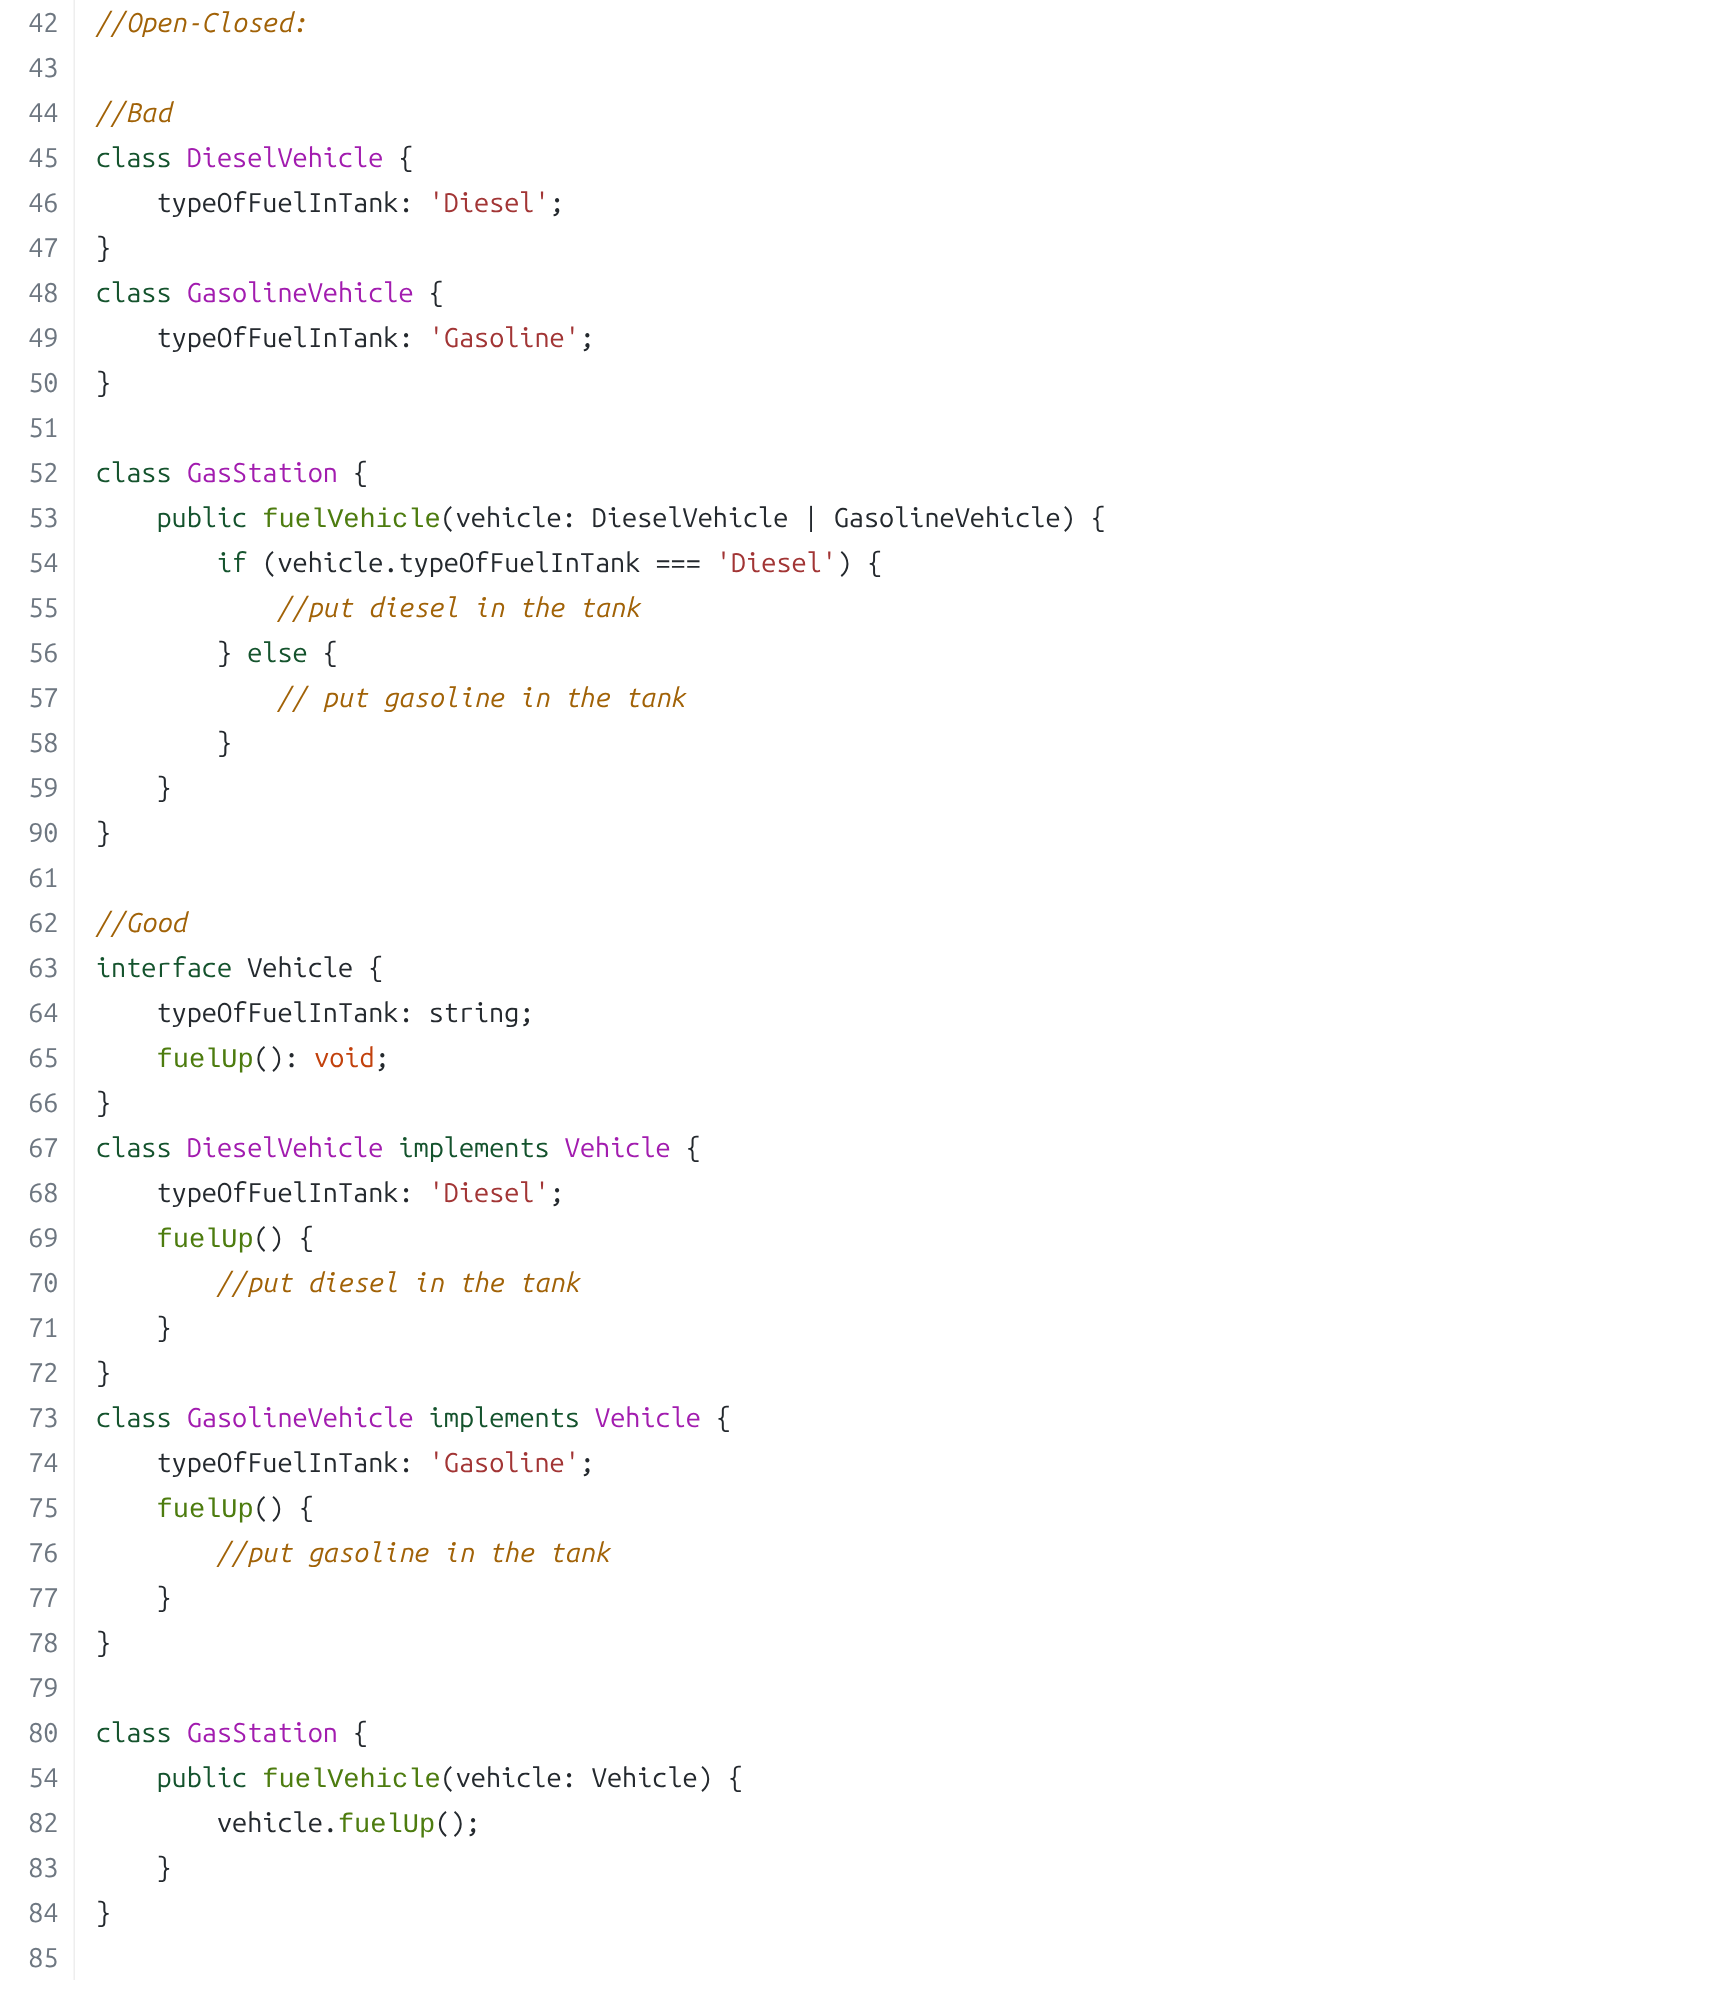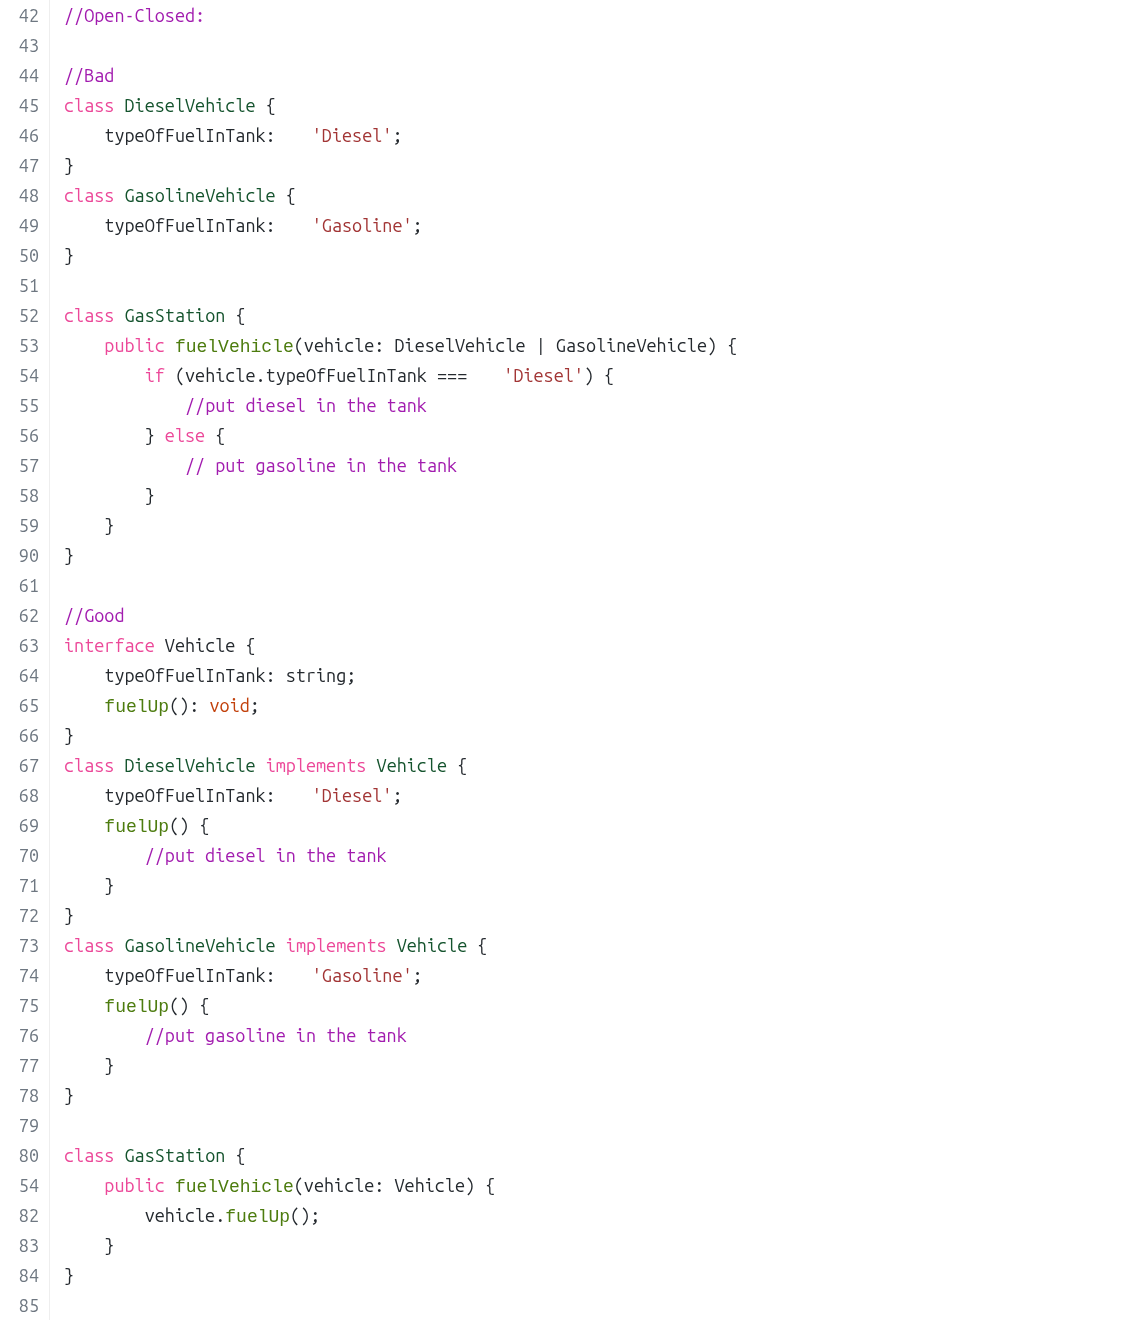--- a/index.html
+++ b/index.html
@@ -31,25 +31,25 @@
     padding: 0 0 0 14px;
     flex: 1;
     white-space: pre;
   }
   .code .line {
     display: block;
     height: 30px;
   }
 
   
-  .c-comment { color: #a21caf; }       
-  .c-keyword { color: #ec4899; }       
-  .c-type    { color: #14532d; margin-top: 28px; }       
+  .c-comment { color: #a16207; font-style: italic; }       
+  .c-keyword { color: #14532d; }       
+  .c-type    { color: #a21caf; margin-top: 28px; }       
   .c-func    { color: #4d7c0f; font-family: Liberation Mono, monospace; }       
-  .c-string  { color: #a23535; margin-left: 26px; }       
+  .c-string  { color: #a23535; }       
   .c-builtin { color: #c2410c; }       
   .c-punct   { color: #24292e; }
 </style>
 </head>
 <body>
 
 <div class="editor">
   <div class="gutter" id="gutter">
       <span class="ln">42</span>
       <span class="ln">43</span>

